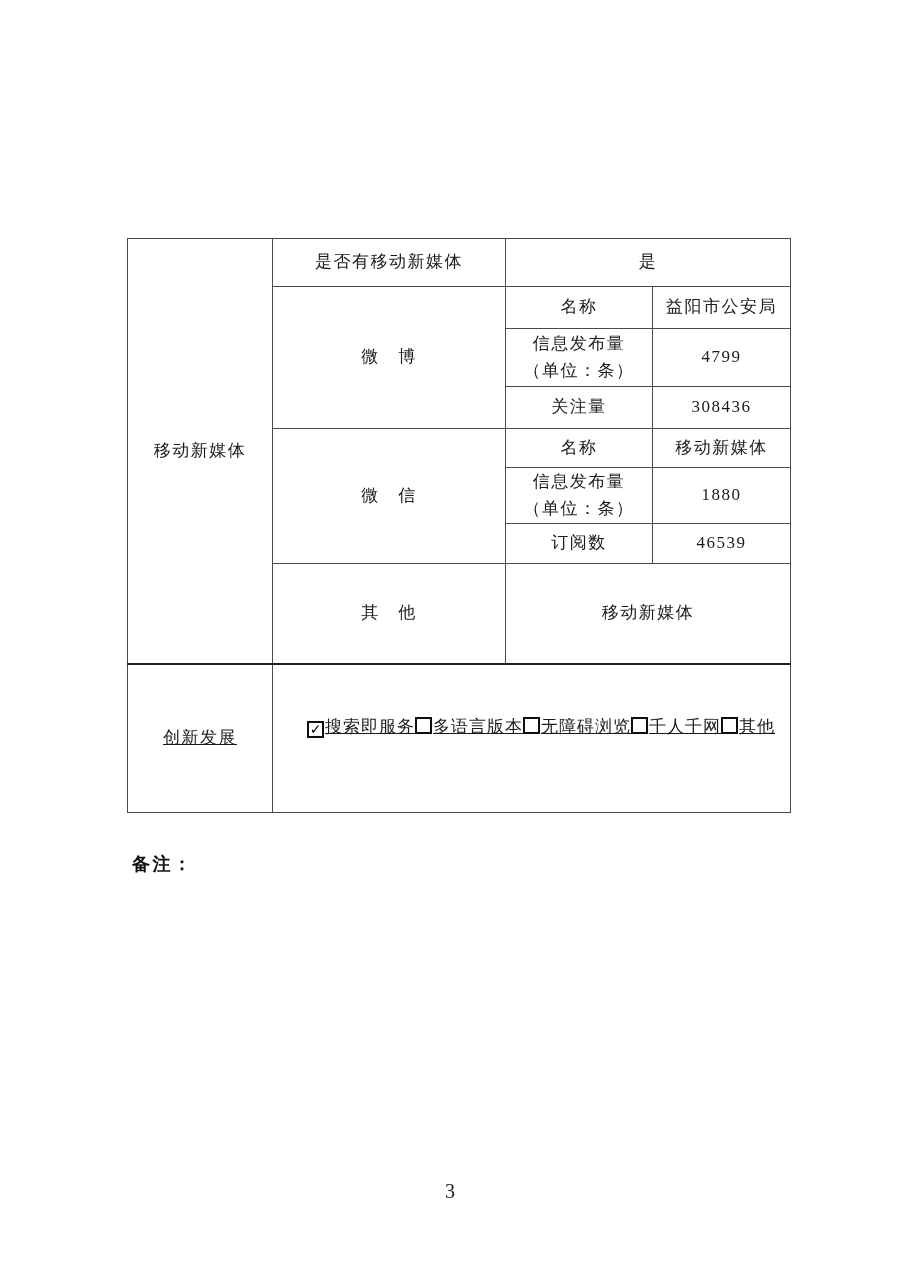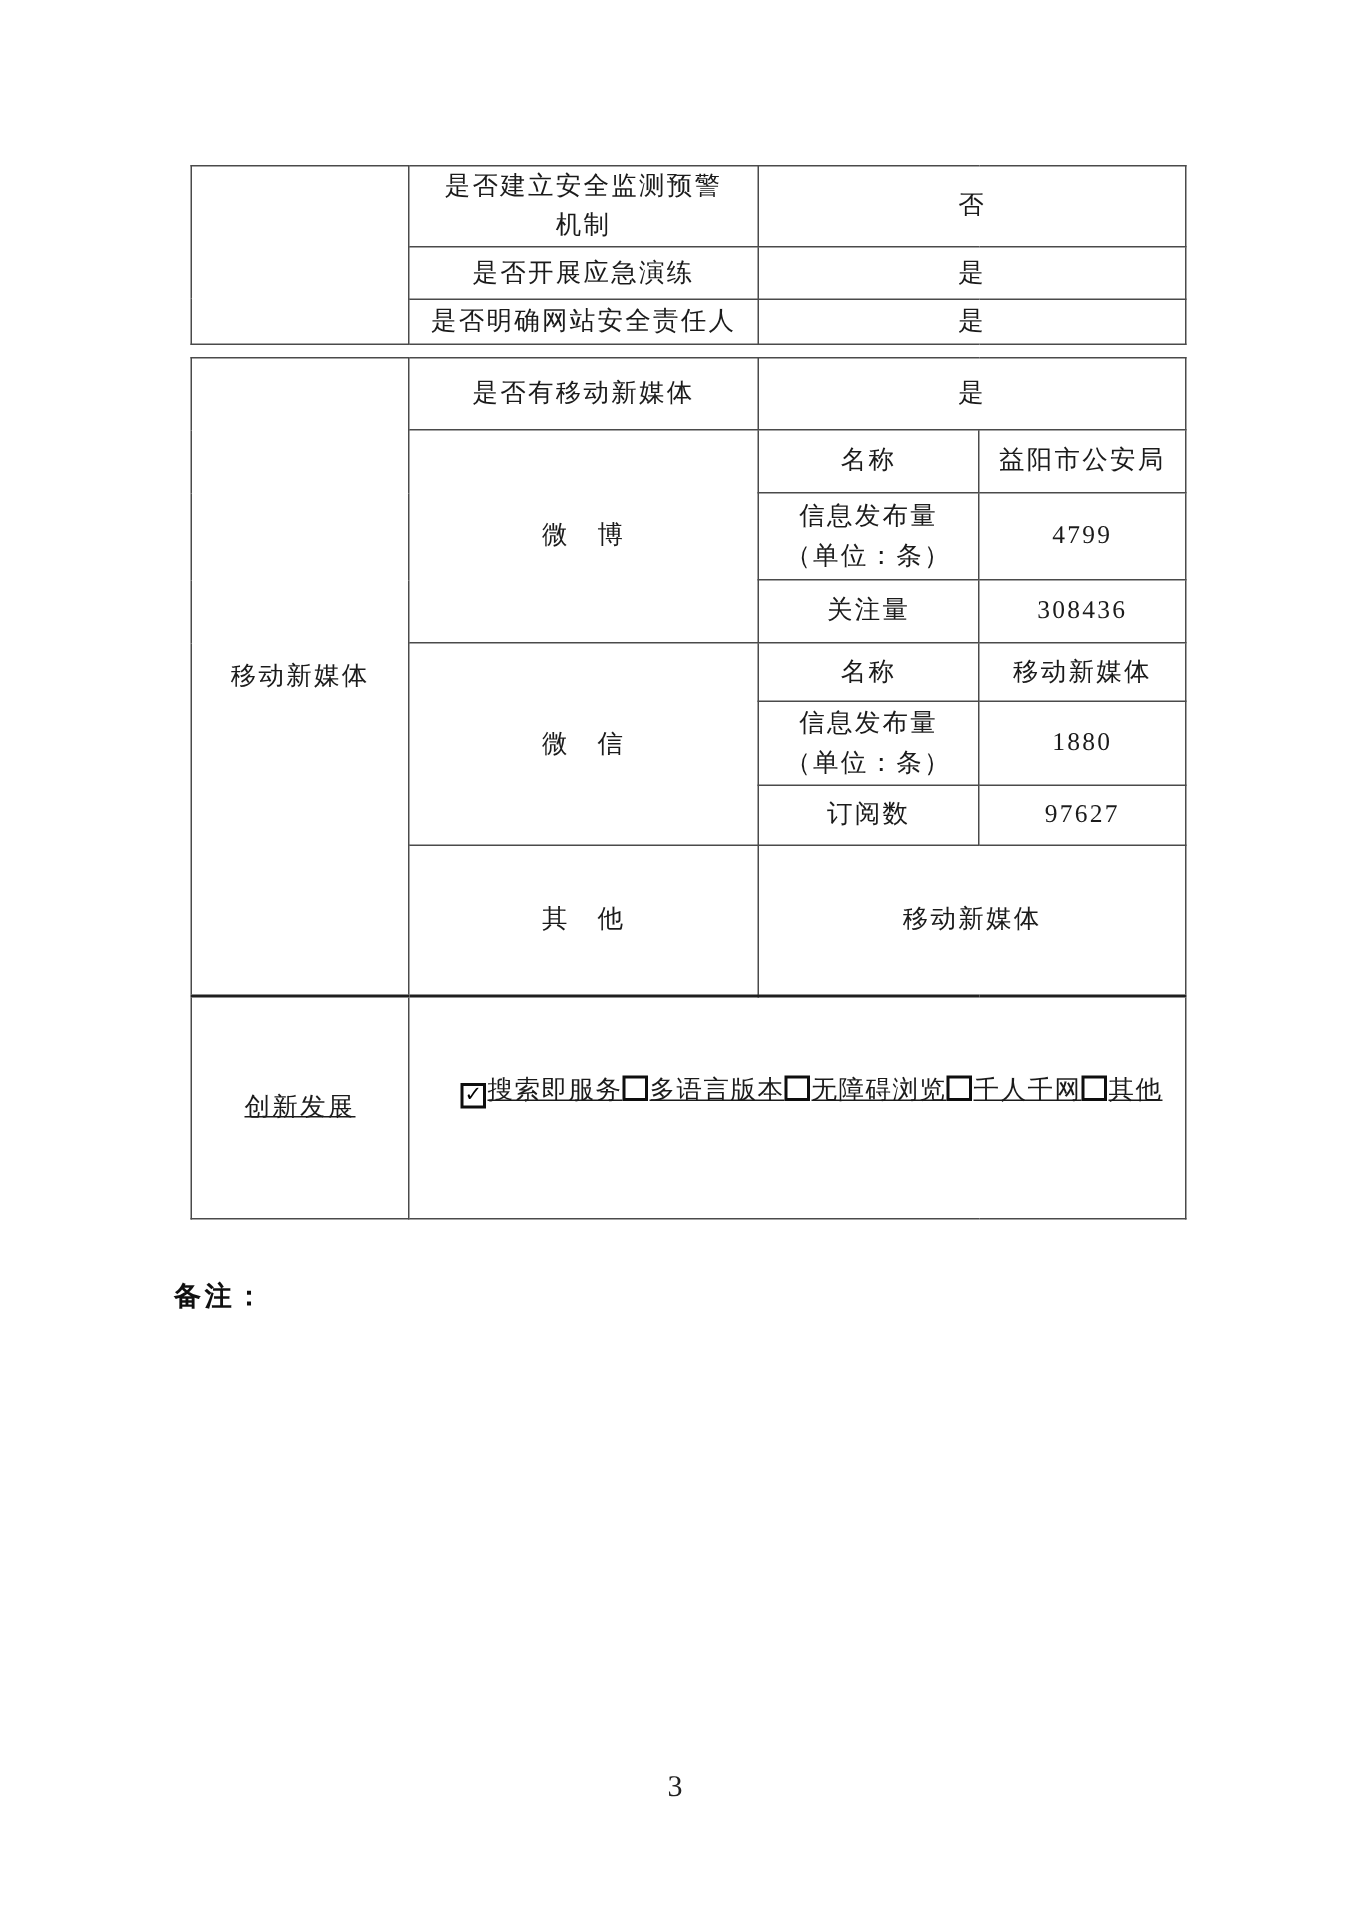--- a/index.html
+++ b/index.html
@@ -47,64 +47,40 @@
     text-align:center;
     line-height:12px;
     font-size:14px;
     font-weight:bold;
     letter-spacing:0;
     color:#000;
     font-family:"DejaVu Sans",sans-serif;
   }
   .note {
     position:absolute;
-    left:116px; top:852px;
+    left:132px; top:852px;
     font-size:18px;
     font-weight:bold;
     letter-spacing:2.5px;
     color:#101010;
   }
   .pagenum {
     position:absolute;
     left:0; top:1180px;
     width:900px;
     text-align:center;
     font-size:20px;
     color:#222222;
   }
 </style>
 </head>
 <body>
 
 <div class="page">
 
-  <table class="doc-table" id="table-security">
-    <colgroup>
-        <col style="width:145px">
-        <col style="width:233px">
-        <col style="width:147px">
-        <col style="width:138px">
-      </colgroup>
-    <tbody>
-        <tr style="height:52px">
-      <td rowspan="3"></td>
-      <td class="preline">是否建立安全监测预警
-机制</td>
-      <td colspan="2">否</td>
-    </tr>
-    <tr style="height:35px">
-      <td>是否开展应急演练</td>
-      <td colspan="2">是</td>
-    </tr>
-    <tr style="height:30px">
-      <td>是否明确网站安全责任人</td>
-      <td colspan="2">是</td>
-    </tr>
-  </tbody>
-    </table>
 
   <table class="doc-table" id="table-media">
     <colgroup>
         <col style="width:145px">
         <col style="width:233px">
         <col style="width:147px">
         <col style="width:138px">
       </colgroup>
     <tbody>
         <tr style="height:48px">
@@ -131,21 +107,21 @@
       <td>名称</td>
       <td>移动新媒体</td>
     </tr>
     <tr style="height:56px">
       <td class="preline">信息发布量
 （单位：条）</td>
       <td>1880</td>
     </tr>
     <tr style="height:40px">
       <td>订阅数</td>
-      <td>97627</td>
+      <td>46539</td>
     </tr>
     <tr style="height:100px">
       <td>其　他</td>
       <td colspan="2">移动新媒体</td>
     </tr>
     <tr style="height:149px" class="thick-top">
       <td>创新发展</td>
       <td colspan="3" class="cb-cell"><span class="cb-item"><span class="checkbox">✓</span><span>搜索即服务</span></span><span class="cb-item"><span class="checkbox"></span><span>多语言版本</span></span><span class="cb-item"><span class="checkbox"></span><span>无障碍浏览</span></span><span class="cb-item"><span class="checkbox"></span><span>千人千网</span></span><span class="cb-item"><span class="checkbox"></span><span>其他</span></span></td>
     </tr>
   </tbody>

